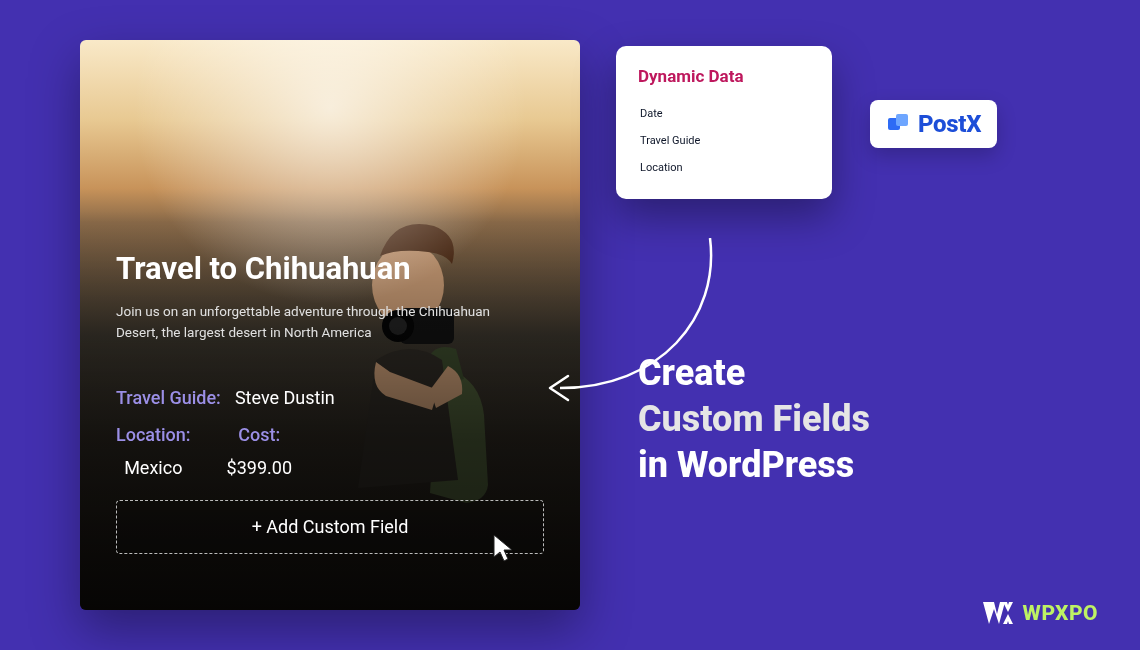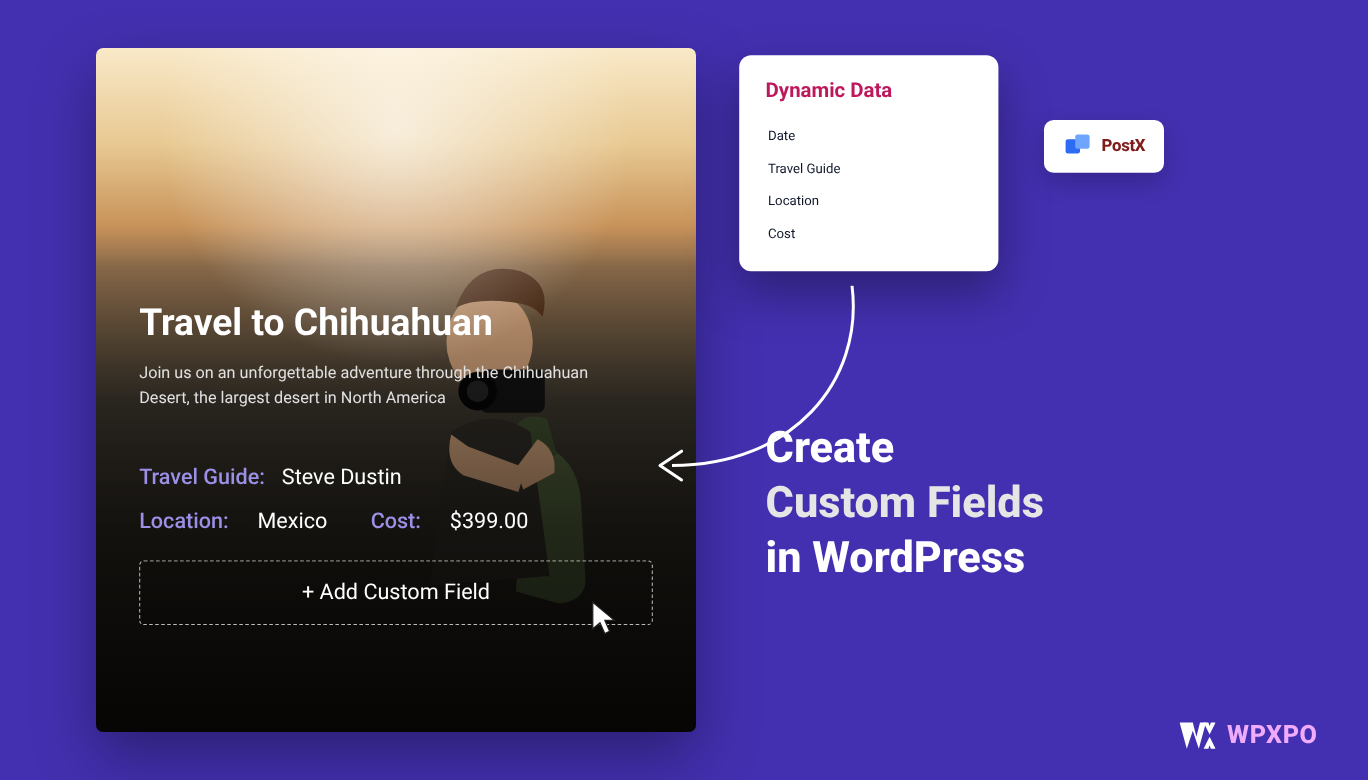--- a/index.html
+++ b/index.html
@@ -32,21 +32,21 @@
   position:absolute; left:36px; right:36px; top:210px; color:#fff;
   z-index:2;
 }
 .card-title{ font-size:31px; font-weight:700; margin-bottom:14px; }
 .card-desc{ font-size:13.5px; line-height:1.55; color:#e0e0e0; max-width:390px; }
 .fields{ margin-top:44px; }
 .field-row{ display:flex; align-items:baseline; gap:14px; font-size:18px; margin-bottom:16px; }
 .field-label{ color:#9B8FE6; font-weight:500; }
 .field-value{ color:#fff; }
 .field-row.double{ gap:36px; }
-.field-pair{ display:flex; align-items:flex-start; gap:24px; }
+.field-pair{ display:flex; align-items:center; gap:12px;flex-direction:column; }
 
 .add-btn{
   margin-top:22px; height:54px;
   border:1.5px dashed #bbb; border-radius:4px;
   display:flex; align-items:center; justify-content:center;
   color:#fff; font-size:18px; cursor:pointer;
   position:relative; background:rgba(0,0,0,.1);
 }
 .cursor{
   position:absolute; right:26px; bottom:-10px; width:26px; height:30px;
@@ -66,36 +66,36 @@
 .arrow-svg{ position:absolute; left:540px; top:238px; width:210px; height:175px; pointer-events:none; }
 
 
 .postx{
   position:absolute; left:870px; top:100px;
   background:#fff; border-radius:8px; padding:10px 16px;
   display:flex; align-items:center; gap:8px;
   box-shadow:0 8px 20px rgba(0,0,0,.2);
 }
 .postx-icon{ width:24px; height:24px; position:relative; }
-.postx-text{ font-size:14px; font-weight:800; color:#7f1d1d; letter-spacing:-.3px;text-align:center; }
+.postx-text{ font-size:24px; font-weight:800; color:#1d4ed8; letter-spacing:-.3px;text-align:center; }
 
 
 .headline{
   position:absolute; left:620px; top:350px;
   color:#fff; font-size:36px; font-weight:800; line-height:1.28;margin-left:18px;
 }
 .headline .accent{ color:#e5e5e5; }
 
 
 .wpxpo{
   position:absolute; right:42px; bottom:24px;
   display:flex; align-items:center; gap:10px;
 }
 .wpxpo-icon{ width:30px; height:26px; }
-.wpxpo-text{ font-size:21px; font-weight:800; color:#f0abfc; letter-spacing:.5px; }
+.wpxpo-text{ font-size:21px; font-weight:800; color:#bef264; letter-spacing:.5px; }
 </style>
 </head>
 <body>
 
 <div class="card">
   <svg class="photographer" viewBox="0 0 260 320">
 
     <path d="M170 180 q30 10 34 45 l4 70 q-2 16 -22 18 l-36 -10 6 -100 z" fill="#4a5936"></path>
     <path d="M146 175 q6 -24 30 -16 l8 30 -34 10 z" fill="#3b4a2c"></path>
 
@@ -139,21 +139,20 @@
       </svg>
     </div>
   </div>
 </div>
 
 <div class="popup">
   <div class="popup-title">Dynamic Data</div>
   <div class="popup-item">Date</div>
   <div class="popup-item">Travel Guide</div>
   <div class="popup-item">Location</div>
-  <div class="popup-item">Cost</div>
 </div>
 
 <svg class="arrow-svg" viewBox="0 0 210 175">
   <path d="M170 0 C 180 80, 120 150, 20 150" fill="none" stroke="#fff" stroke-width="2.5"></path>
   <path d="M28 138 L10 150 L28 162" fill="none" stroke="#fff" stroke-width="2.5" stroke-linecap="round" stroke-linejoin="round"></path>
 </svg>
 
 <div class="postx">
   <div class="postx-icon">
     <svg viewBox="0 0 24 24">

